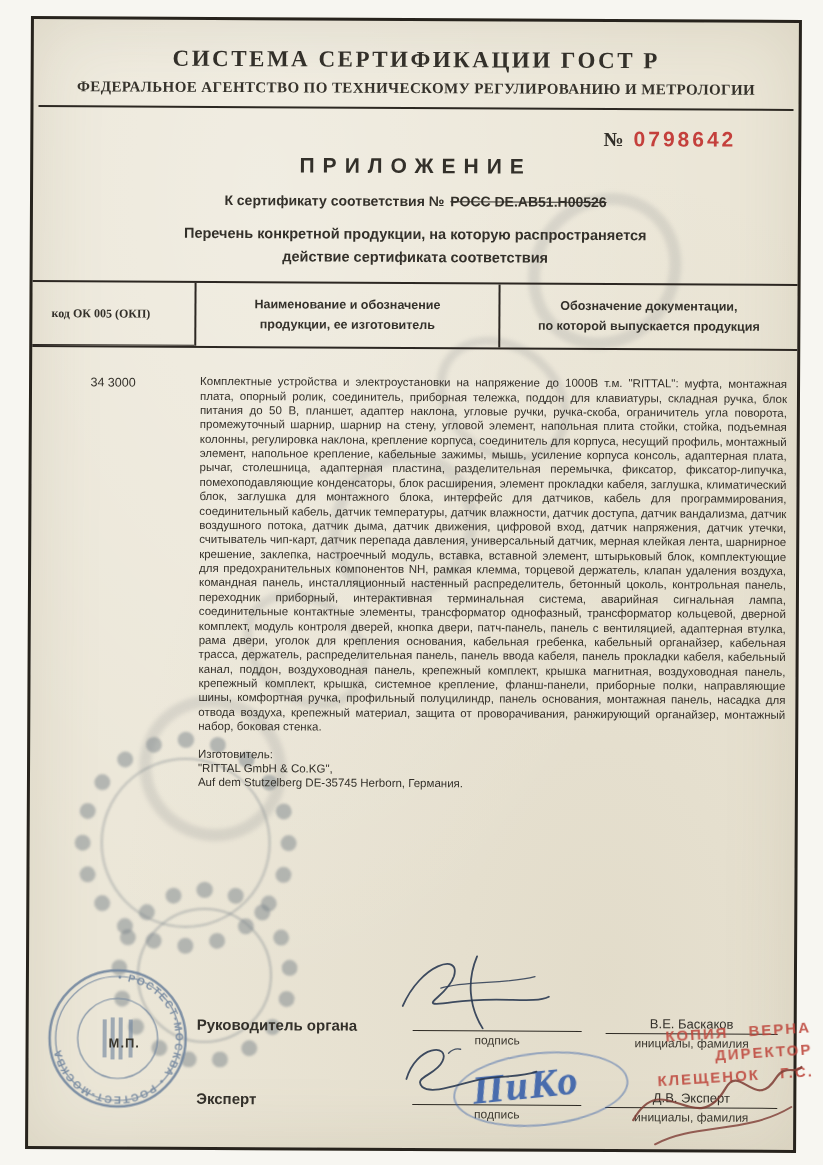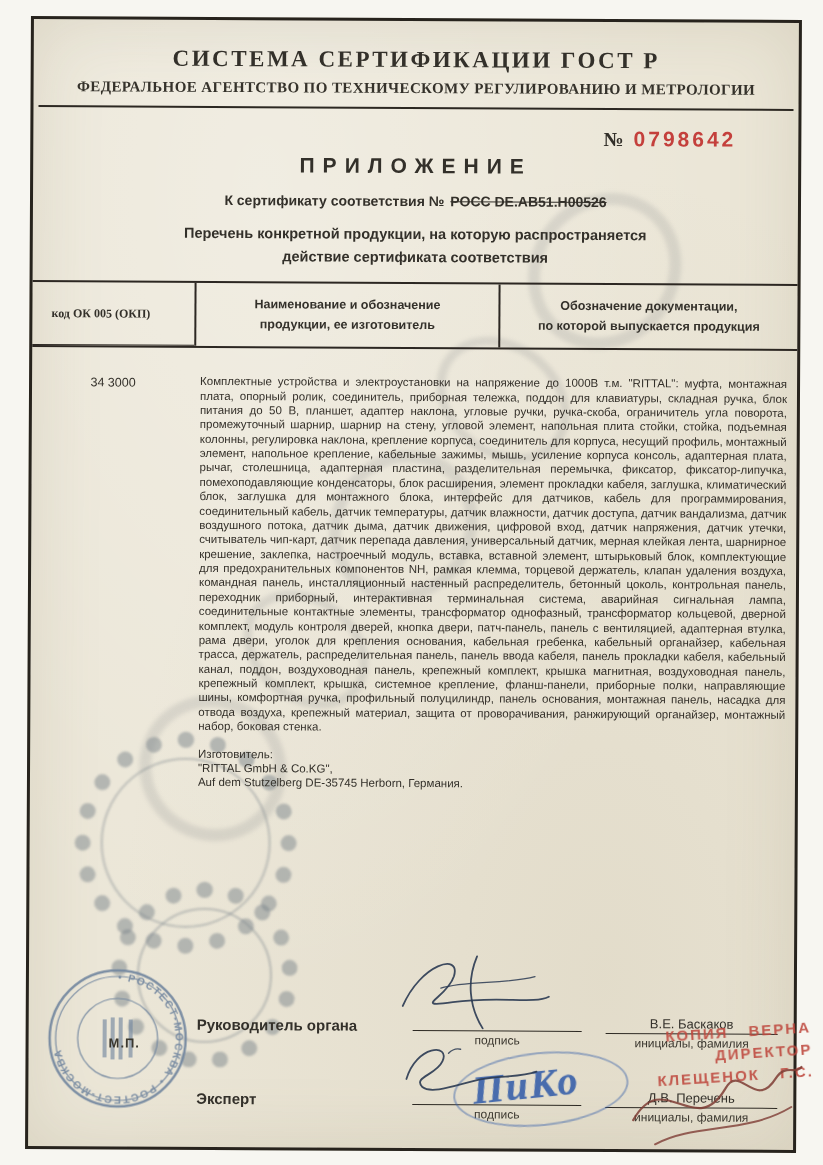--- a/index.html
+++ b/index.html
@@ -183,21 +183,21 @@
       </div>
     </div>
 
     <div class="sig-row expert">
       <div class="sig-label">Эксперт</div>
       <div class="sig-line">
         <div class="line"></div>
         <div class="caption">подпись</div>
       </div>
       <div class="sig-name">
-        <div class="name">Д.В. Перечень</div>
+        <div class="name">Д.В. Эксперт</div>
         <div class="caption">инициалы, фамилия</div>
       </div>
     </div>
 
     <div class="fine-print">Бланк изготовлен ЗАО "ОПЦИОН", www.opcion.ru, (лицензия № 05-05-09/003 ФНС РФ уровень В) тел. (495) 726 4742, г. Москва, 2012 г.</div>
   </div>
 
   <svg class="round-stamp" viewBox="0 0 142 142">
     <circle cx="71" cy="71" r="68" fill="none" stroke="#7488a0" stroke-width="2.5"></circle>
     <circle cx="71" cy="71" r="62" fill="none" stroke="#7488a0" stroke-width="1.2"></circle>

